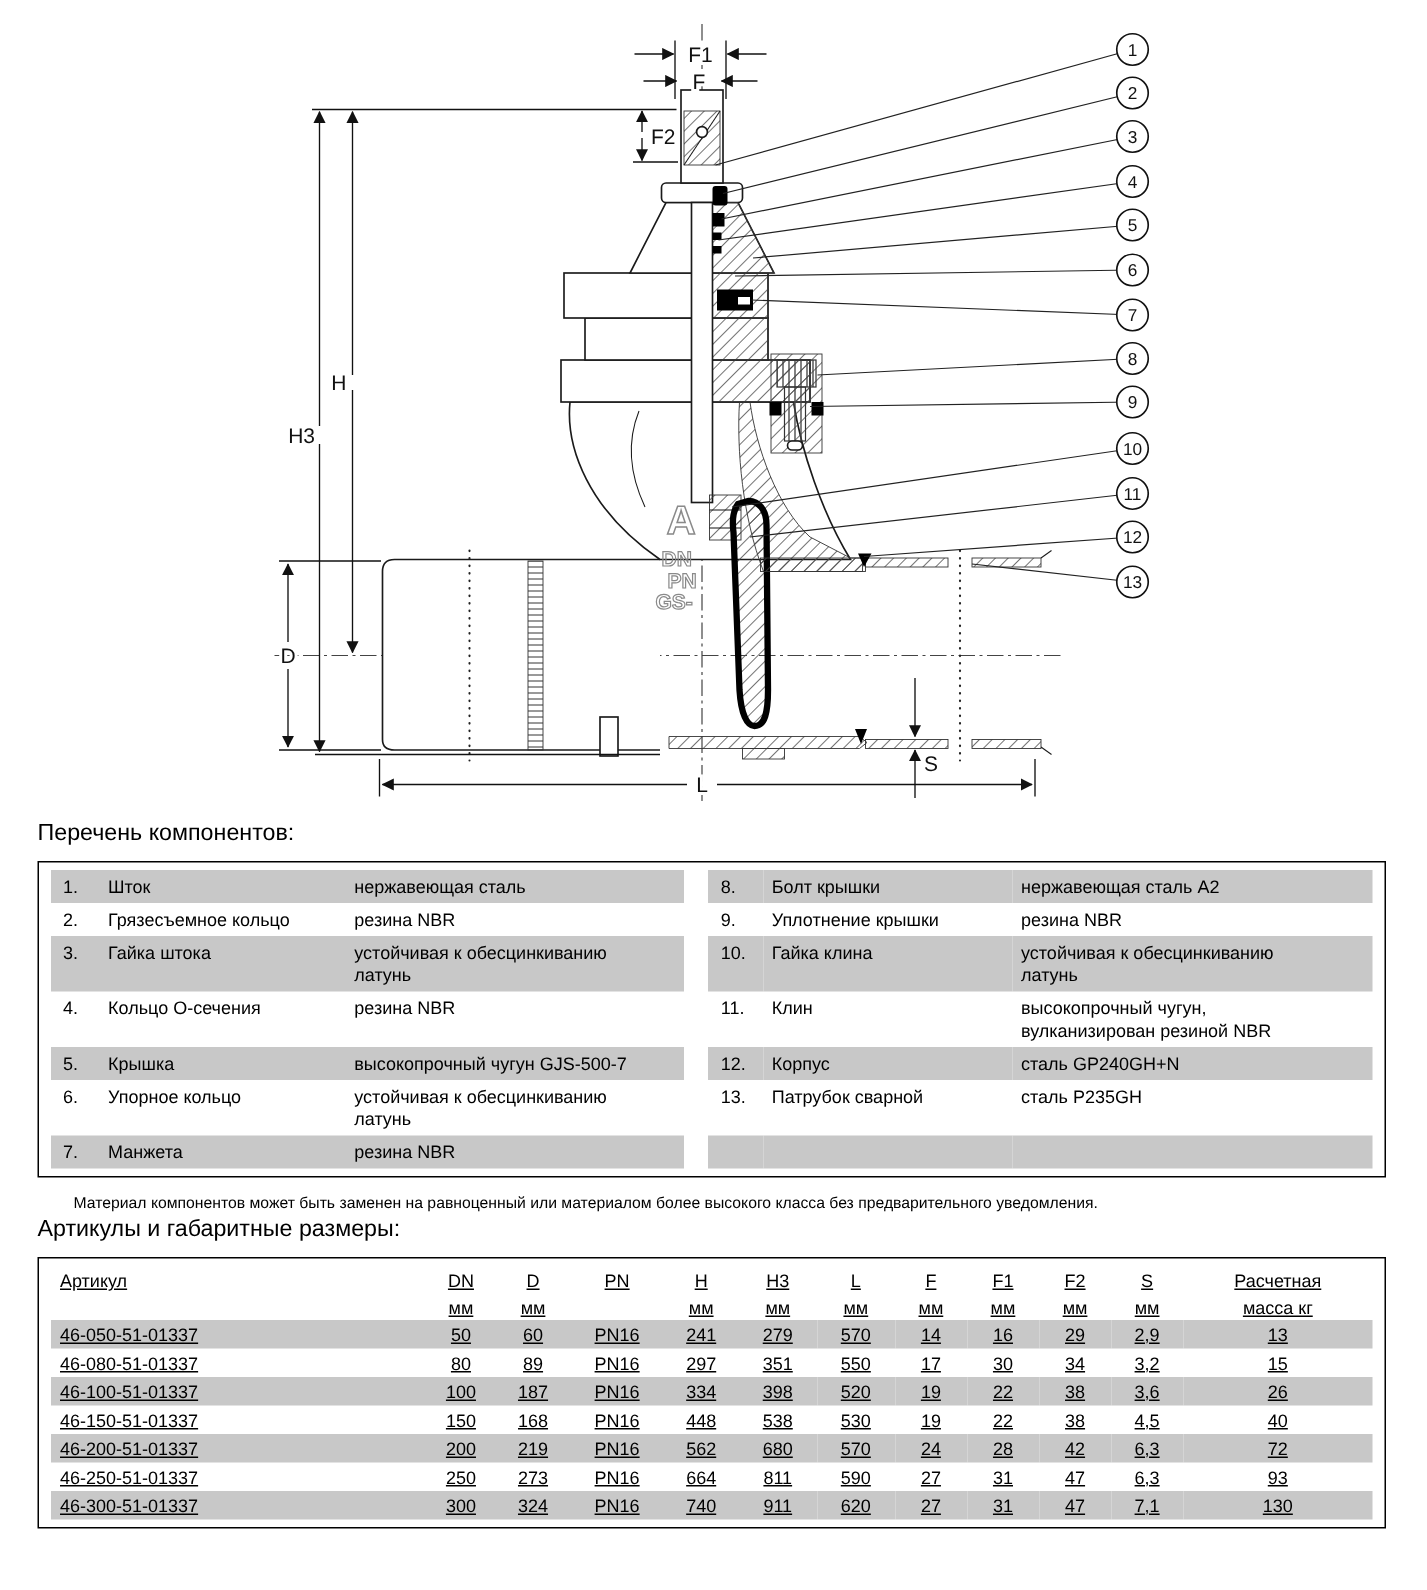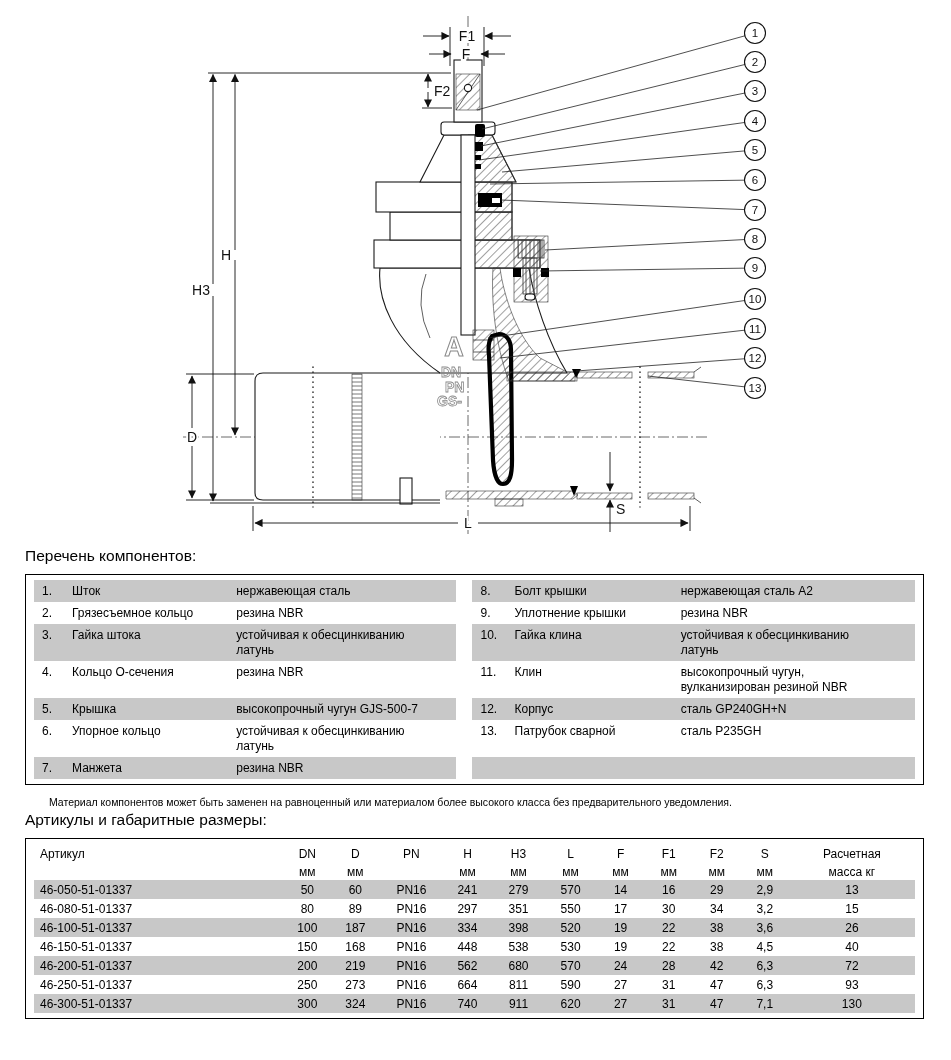--- a/index.html
+++ b/index.html
@@ -31,21 +31,21 @@
   .note { position:absolute; left:25px; top:796px; font-size:10.5px; white-space:nowrap;margin-left:24px; }
 
   
   .ol   { fill:#ffffff; stroke:#1a1a1a; stroke-width:1.1; }
   .olthin { fill:none; stroke:#1a1a1a; stroke-width:0.7; }
   .hatch { fill:url(#h45); stroke:#333; stroke-width:0.6; }
   .hatchv { fill:url(#hv); stroke:#333; stroke-width:0.8; }
   .blk  { fill:#000; stroke:none; }
   .cl   { stroke:#444; stroke-width:0.8; stroke-dasharray:11 3 2 3; fill:none; }
   .dot  { stroke:#222; stroke-width:1.4; stroke-dasharray:0.4 4.6; stroke-linecap:round; fill:none; }
-  .dim  { stroke:#111; stroke-width:0.9; fill:none; }
+  .dim  { stroke:#111; stroke-width:0.9; fill:none;text-decoration:underline; }
   .lead { stroke:#222; stroke-width:0.8; fill:none; }
   .dimlab { font-size:14px; fill:#111; paint-order:stroke; stroke:#fff; stroke-width:4px; }
   .callout-circle { fill:#fff; stroke:#111; stroke-width:1.1; }
   .callout-num { font-size:11.5px; fill:#111; text-anchor:middle; }
   .mark { font-size:14px; font-weight:bold; fill:none; stroke:#8a8a8a; stroke-width:0.8; }
   .marklogo { font-size:27px; font-weight:bold; fill:none; stroke:#8a8a8a; stroke-width:1; }
 </style>
 </head>
 <body>
 

